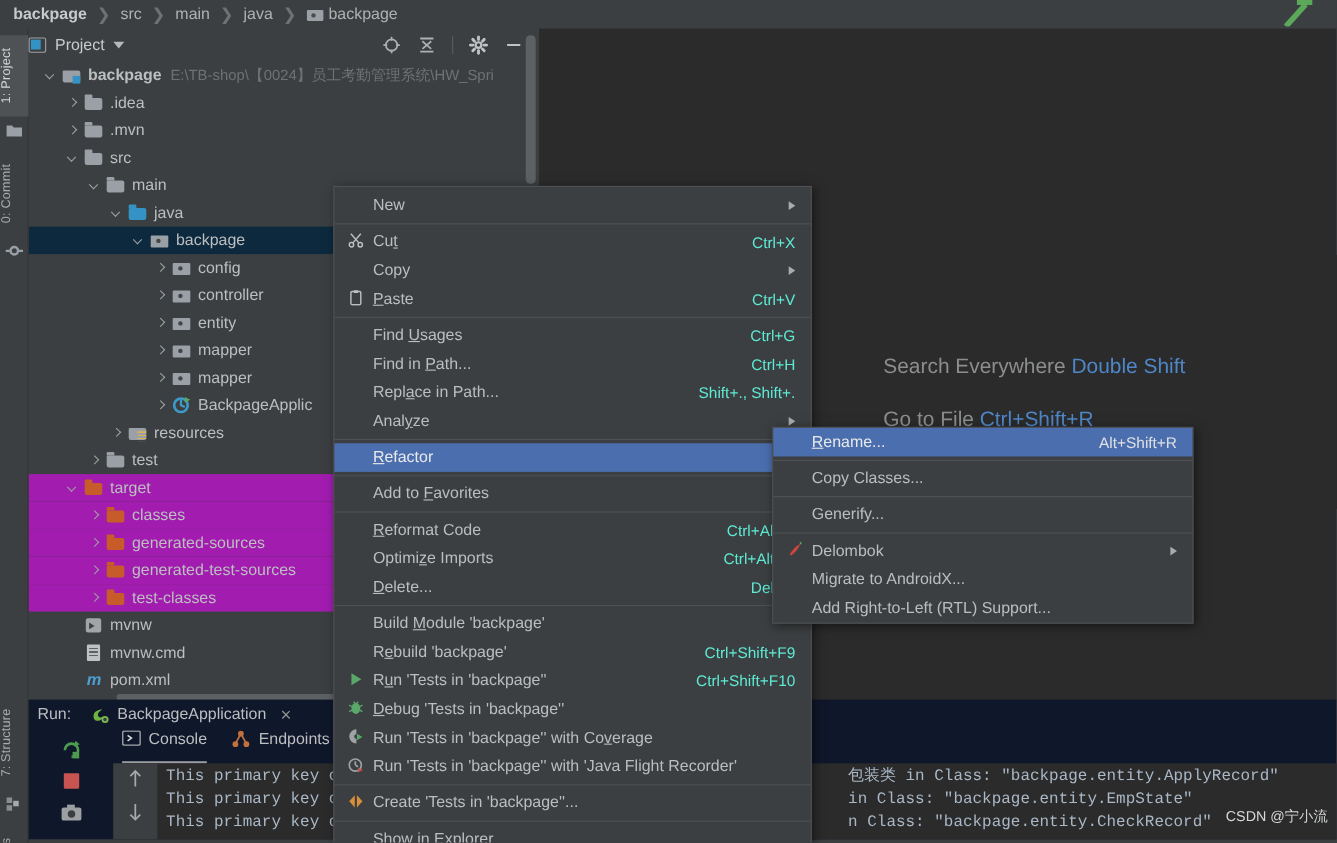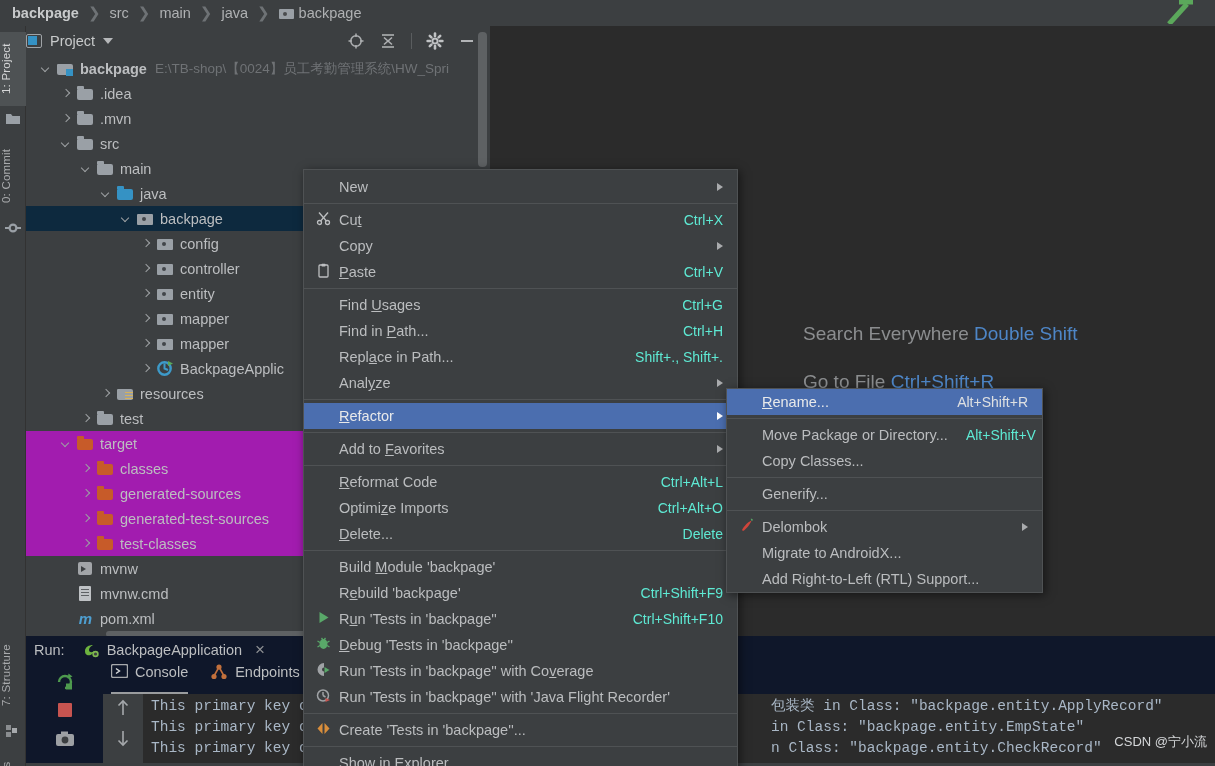--- a/index.html
+++ b/index.html
@@ -216,21 +216,21 @@
   .mi-sub {
     width: 0; height: 0; border-left: 6px solid #A9ABAD;
     border-top: 4.5px solid transparent; border-bottom: 4.5px solid transparent;
     margin-left: 14px;
   }
   .mi.selected .mi-sub { border-left-color: #FFFFFF; }
   .msep { height: 1px; background: #4F5254; margin: 3px 0; }
 
   
   .submenu {
-    position: absolute; left: 726px; top: 388px; width: 317px;
+    position: absolute; left: 702px; top: 388px; width: 383px;
     background: #3C3F41; border: 1px solid #4F5254;
     box-shadow: 2px 2px 9px rgba(0,0,0,.5);
     padding: 0; z-index: 60;
   }
 
   
   .runwin {
     position: absolute; left: 26px; top: 636px; width: 1189px; height: 127px;
     background: #0f172a;
   }
@@ -678,25 +678,20 @@
 
   <div class="submenu" id="submenu">
       <div class="mi selected">
         <span class="mi-ic"></span>
         <span class="mi-label"><u>R</u>ename...</span>
         <span class="mi-key">Alt+Shift+R</span>
       </div>
       <div class="msep"></div>
       <div class="mi">
         <span class="mi-ic"></span>
-        <span class="mi-label">Move Package or Directory...</span>
-        <span class="mi-key">Alt+Shift+V</span>
-      </div>
-      <div class="mi">
-        <span class="mi-ic"></span>
         <span class="mi-label">Copy Classes...</span>
       </div>
       <div class="msep"></div>
       <div class="mi">
         <span class="mi-ic"></span>
         <span class="mi-label">Generify...</span>
       </div>
       <div class="msep"></div>
       <div class="mi">
         <span class="mi-ic"><svg width="15" height="15" viewBox="0 0 15 15">

